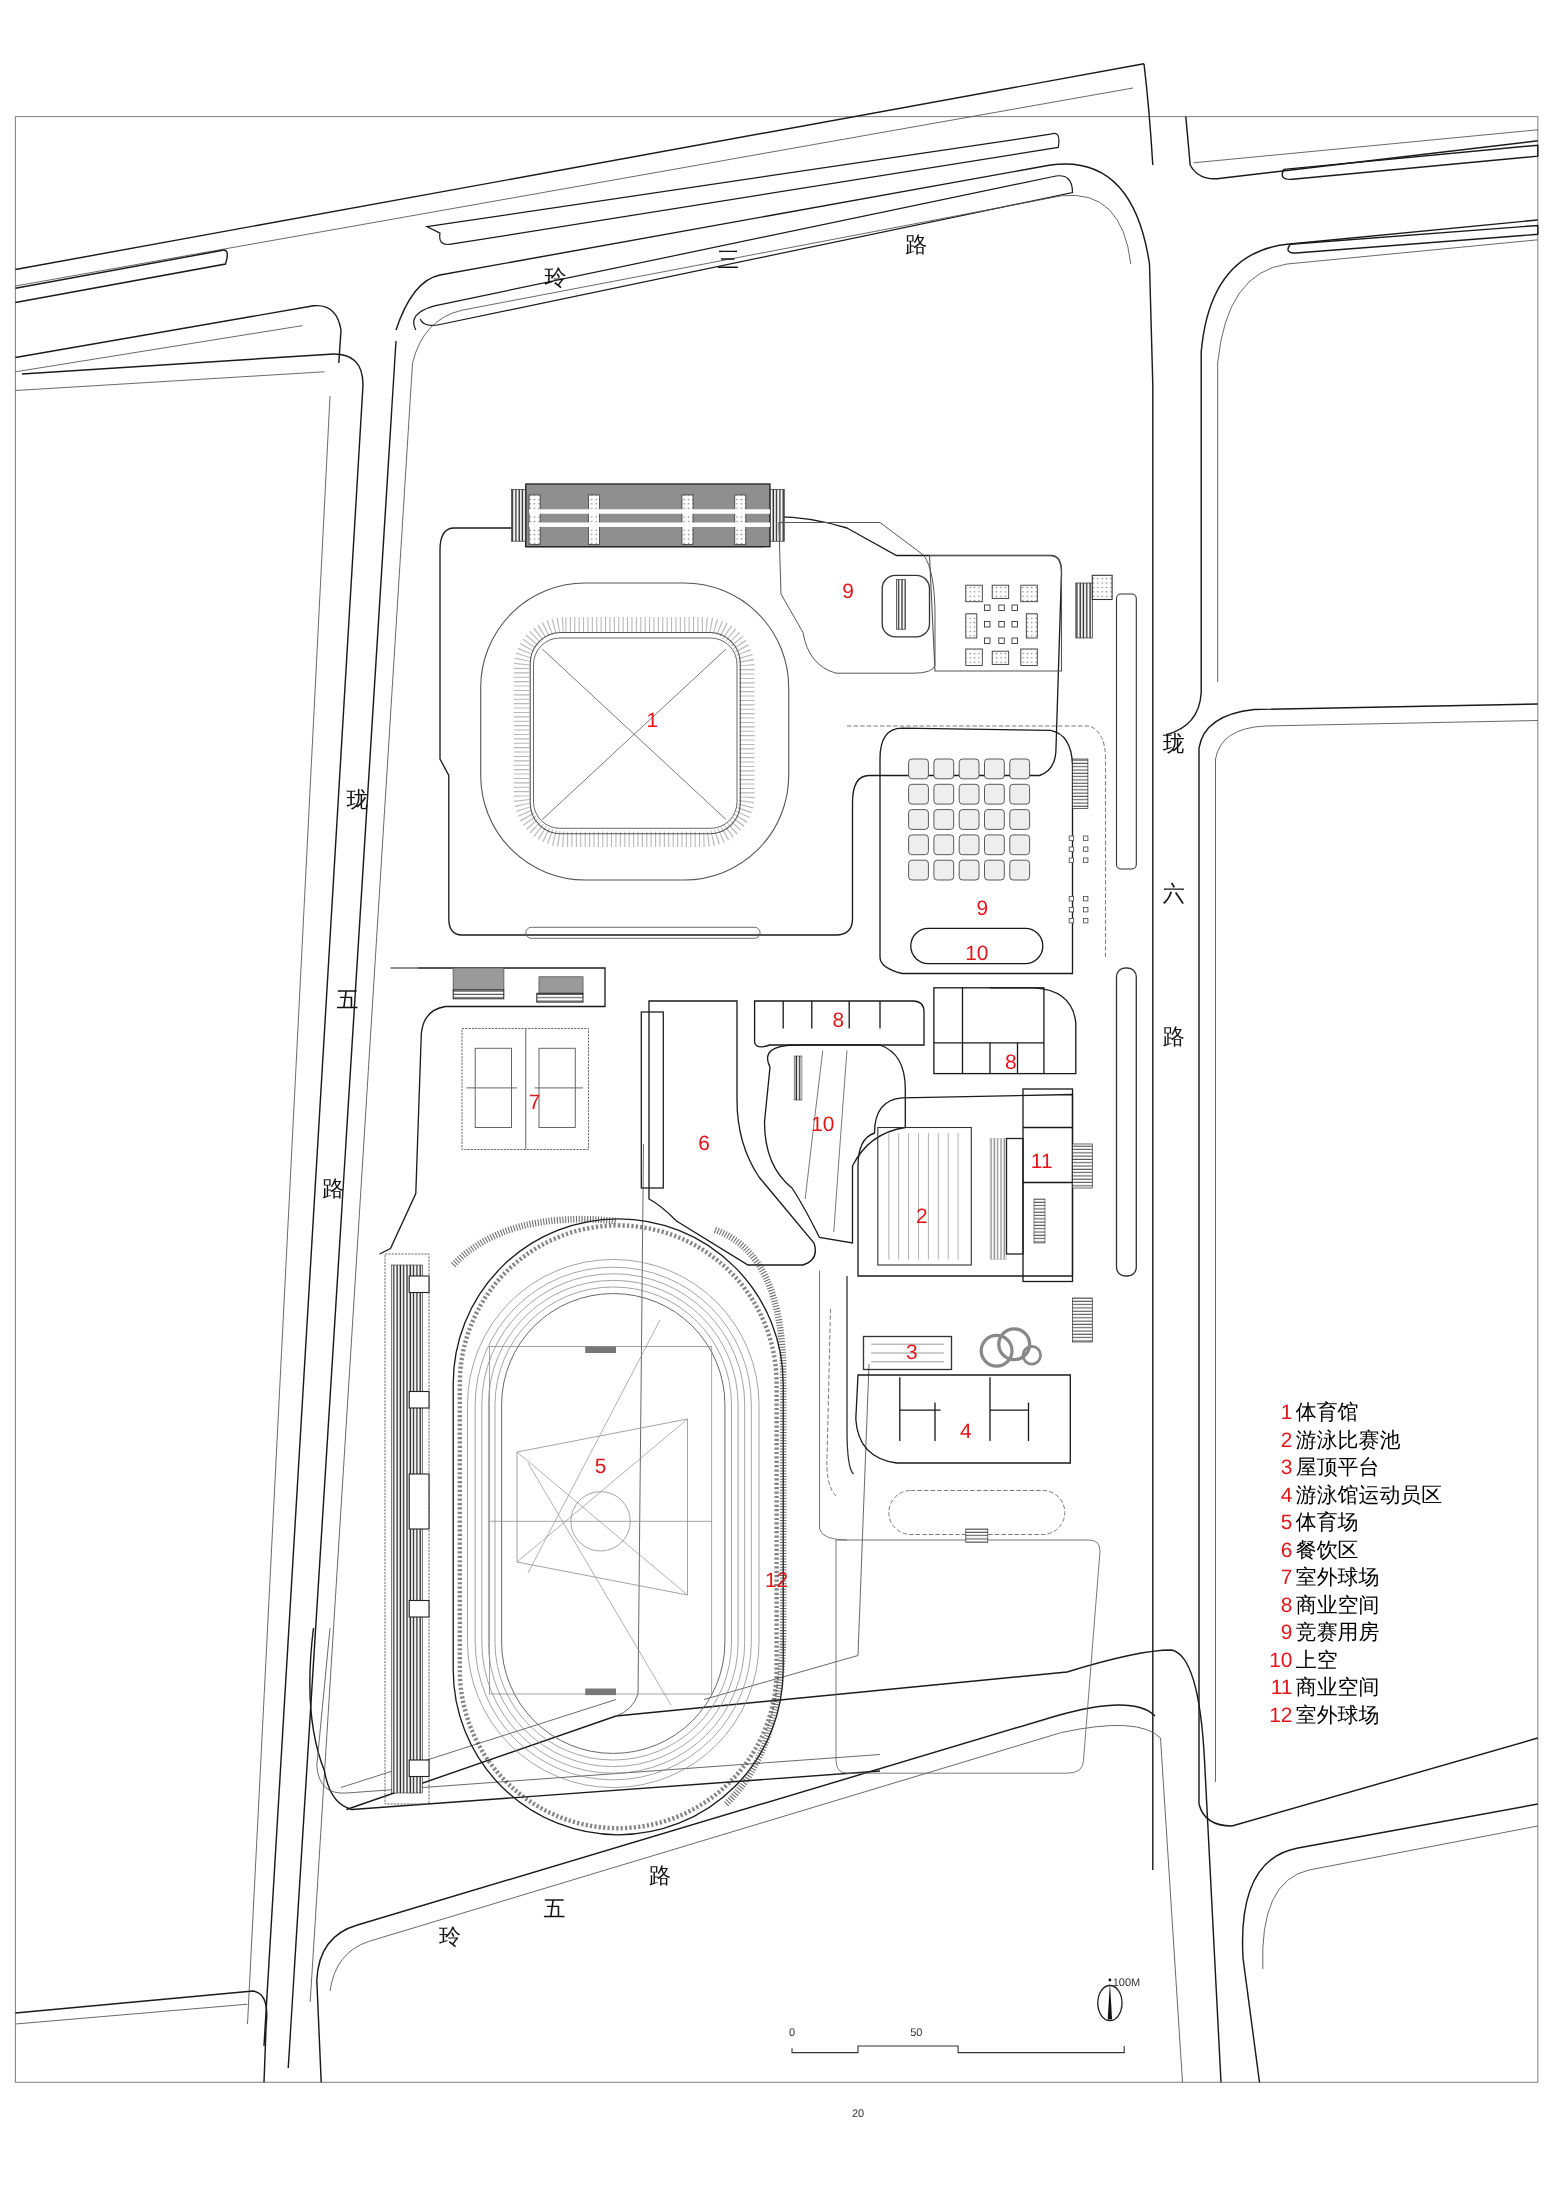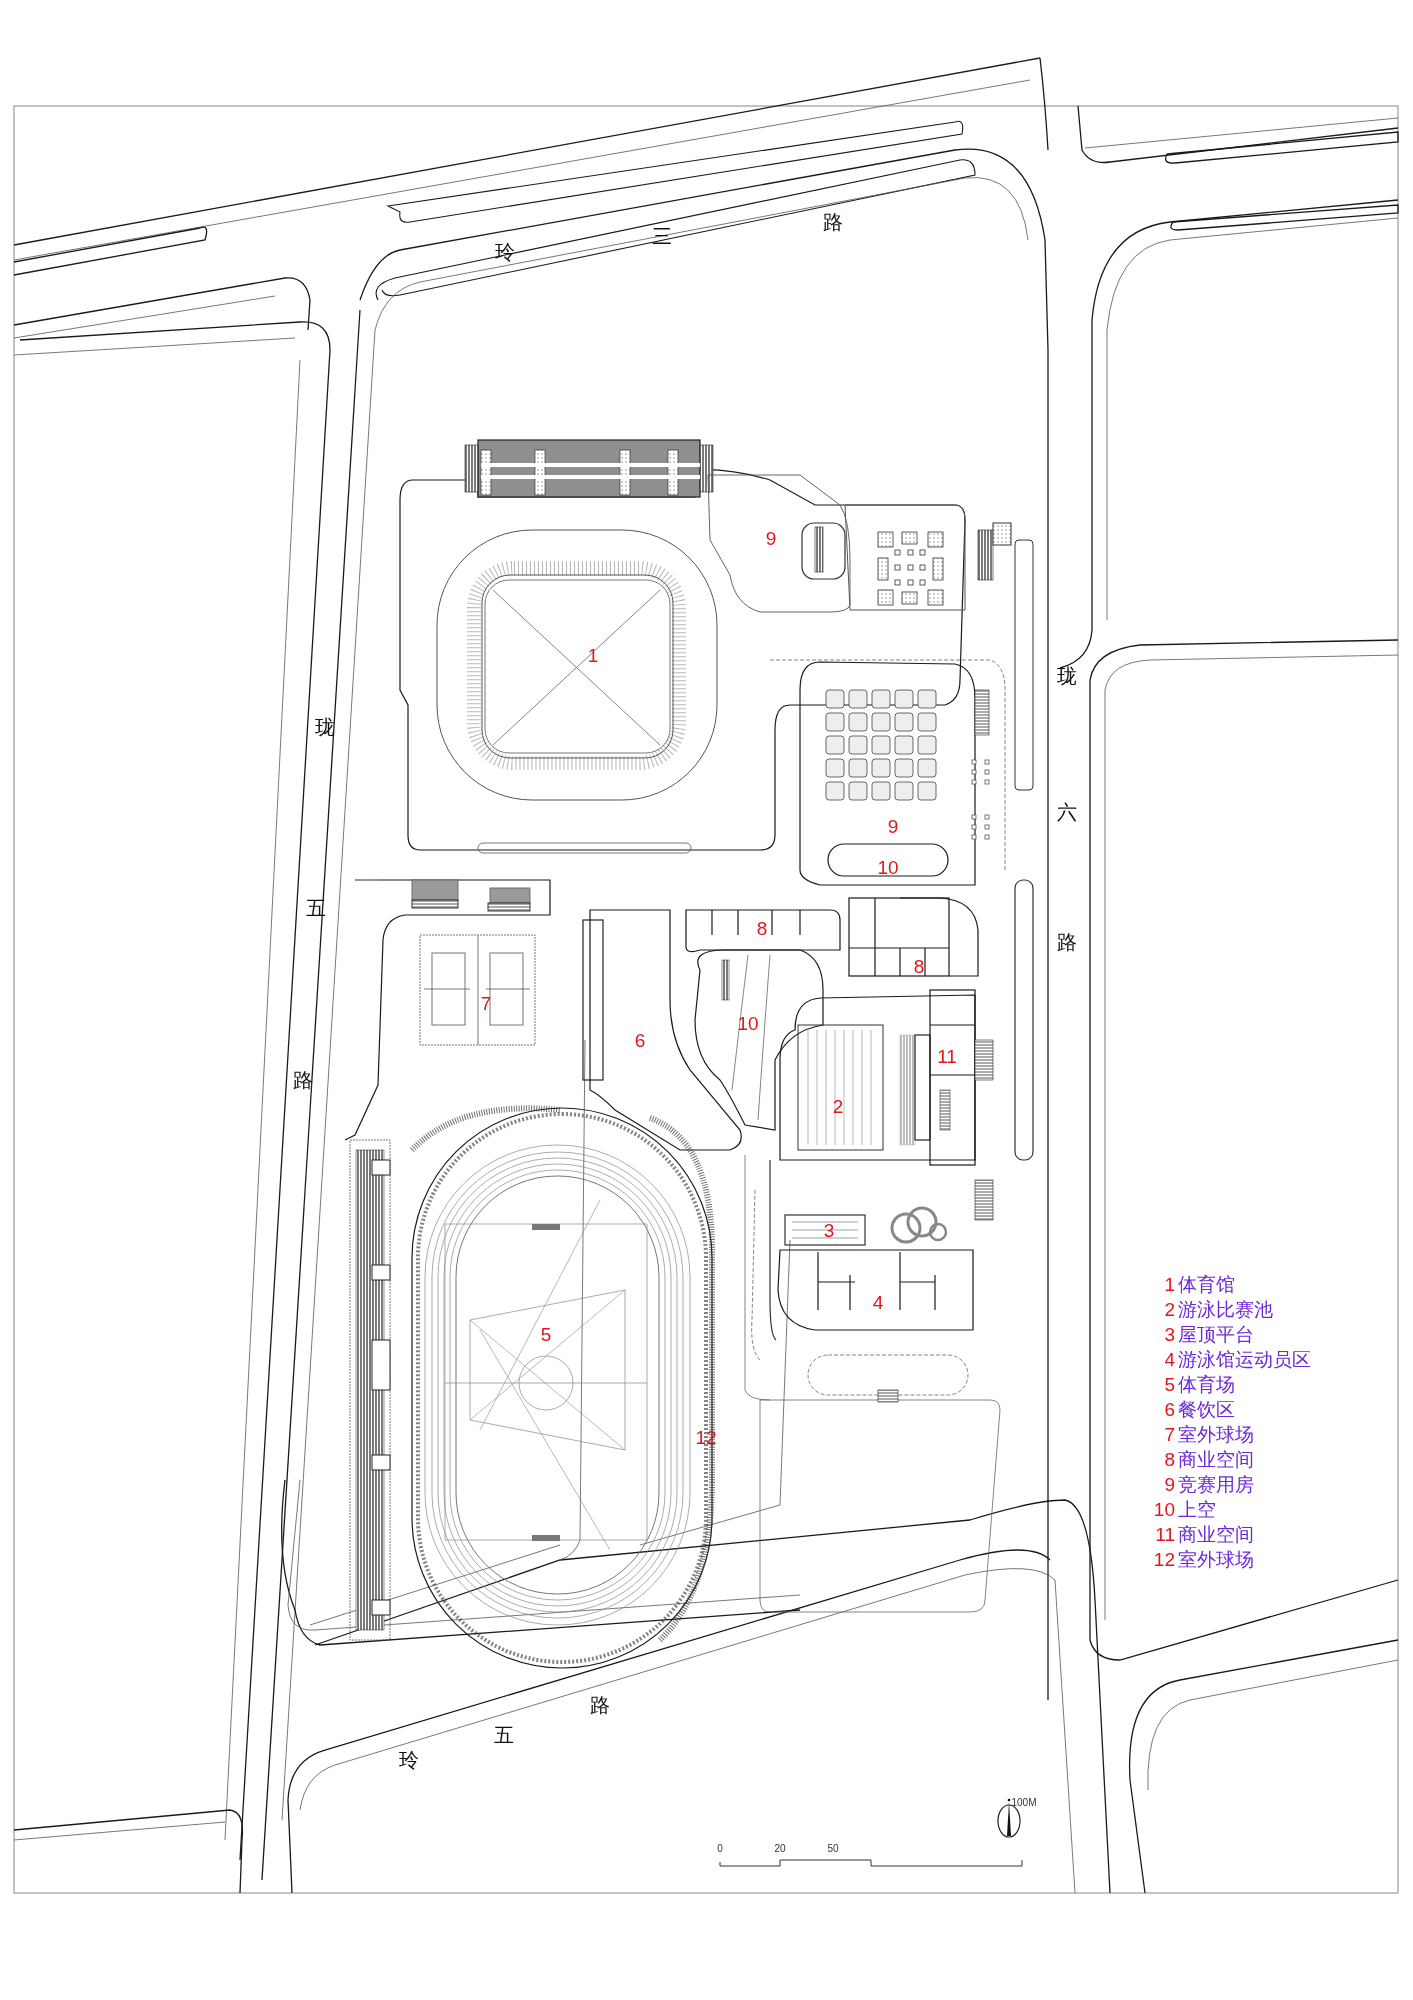--- a/index.html
+++ b/index.html
@@ -3,21 +3,21 @@
 <meta charset="utf-8">
 <style>
   html,body{margin:0;padding:0;background:#ffffff;}
   body{width:1413px;height:2000px;position:relative;overflow:hidden;font-family:"DejaVu Sans",sans-serif;}
   #plan{position:absolute;left:0;top:0;width:1413px;height:2000px;}
   .lbl{position:absolute;color:#e3151b;font-family:"Liberation Sans",sans-serif;font-size:19px;line-height:1;transform:translate(-50%,-50%);}
   .road{position:absolute;color:#111;font-family:"DejaVu Sans",sans-serif;font-size:20px;line-height:1;transform:translate(-50%,-50%);}
   .legend{position:absolute;left:1148px;top:1272px;}
   .legend-row{display:flex;align-items:baseline;height:25px;font-size:19px;line-height:25px;}
   .legend-num{color:#e3151b;font-family:"Liberation Sans",sans-serif;width:27px;text-align:right;margin-right:3px;}
-  .legend-text{color:#6d28d9;font-family:"DejaVu Sans",sans-serif;}
+  .legend-text{color:#000000;font-family:"DejaVu Sans",sans-serif;}
   .scale-lbl{position:absolute;font-family:"Liberation Sans",sans-serif;font-size:10px;color:#333;transform:translateX(-50%);}
 </style>
 </head>
 <body>
 
 <svg id="plan" viewBox="0 0 1413 2000" xmlns="http://www.w3.org/2000/svg">
   <defs>
     <pattern id="dots" width="4" height="4" patternUnits="userSpaceOnUse">
       <rect width="4" height="4" fill="#fff"></rect>
         <circle cx="2" cy="2" r="0.7" fill="#777"></circle>
@@ -393,15 +393,15 @@
       <span class="legend-num">11</span>
       <span class="legend-text">商业空间</span>
     </div>
   <div class="legend-row">
       <span class="legend-num">12</span>
       <span class="legend-text">室外球场</span>
     </div>
 </div>
 
 <span class="scale-lbl" style="left:720px;top:1843px">0</span>
-<span class="scale-lbl" style="left:780px;top:1843px">20</span>
+<span class="scale-lbl" style="left:780px;top:1917px">20</span>
 <span class="scale-lbl" style="left:833px;top:1843px">50</span>
 <span class="scale-lbl" style="left:1024px;top:1797px">100M</span>
 
 </body></html>

